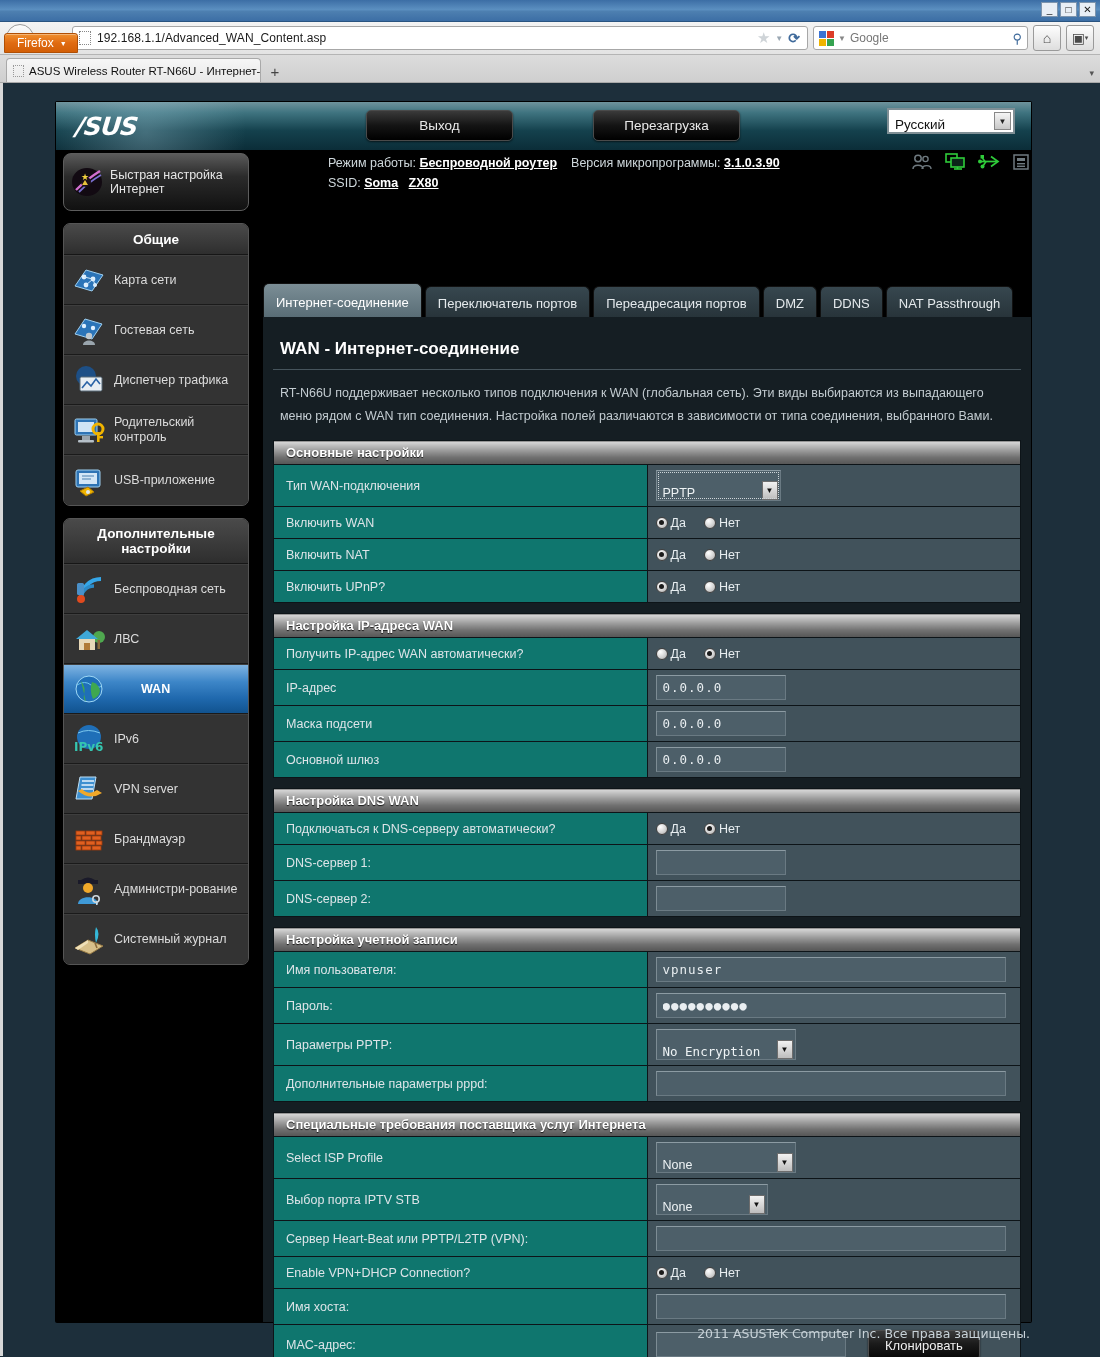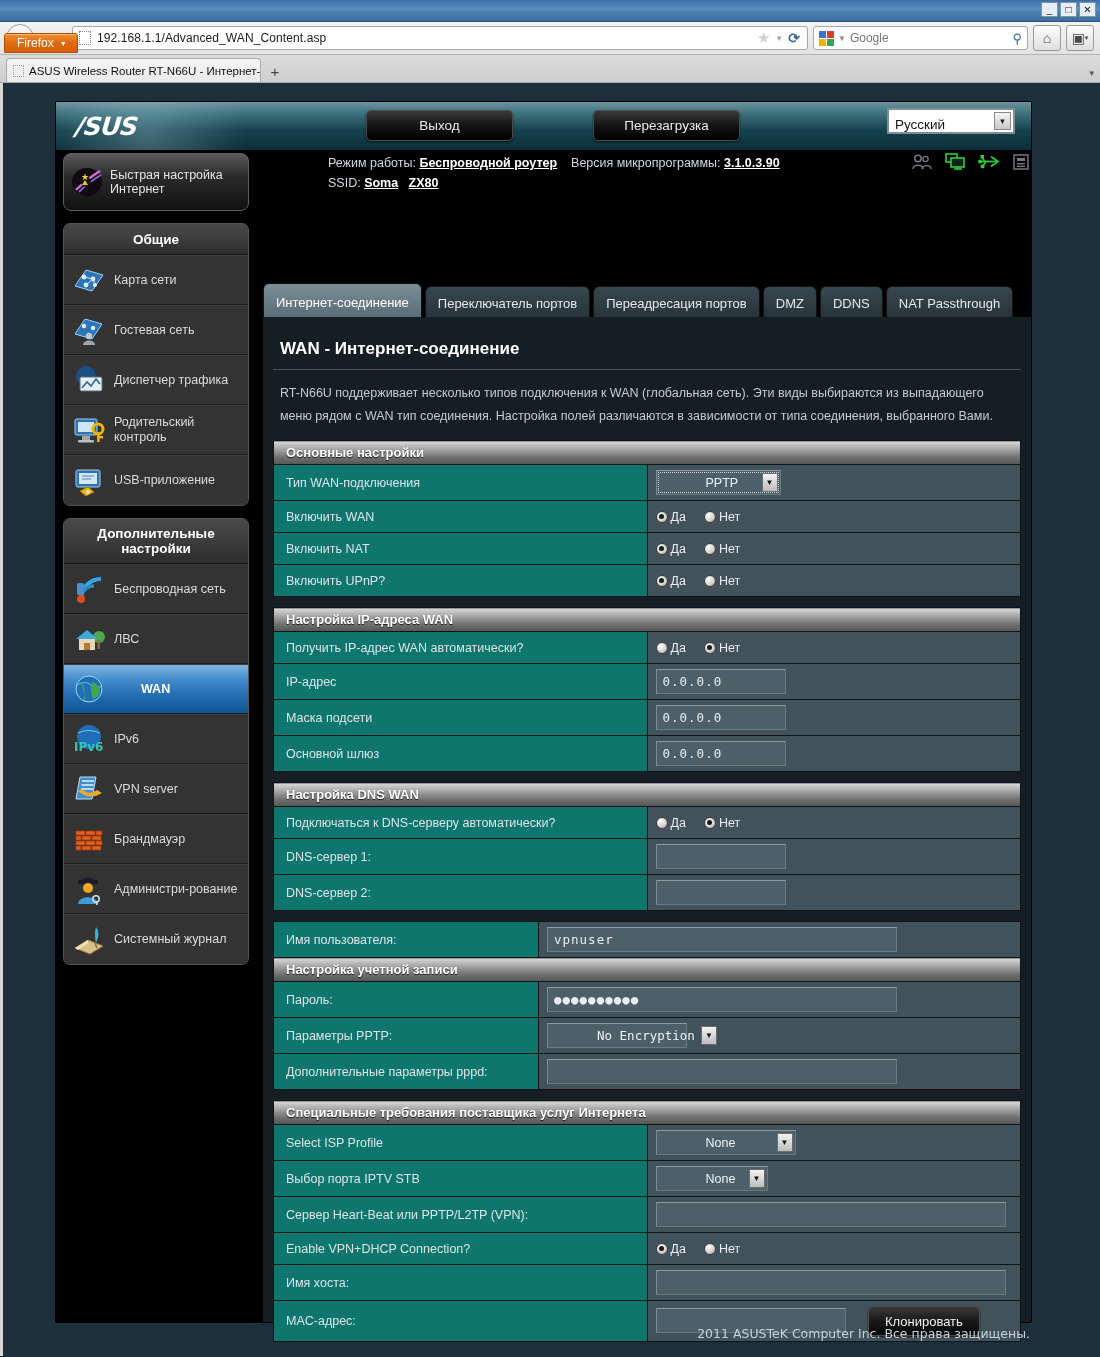--- a/index.html
+++ b/index.html
@@ -314,25 +314,25 @@
     color:#e9eef1; font-size:12.5px;
     height:25px; padding:0 6px;
     font-family:"DejaVu Sans Mono", monospace;
     letter-spacing:1px;
     outline:none;
   }
   input.txt.w130{ width:130px; }
   input.txt.w350{ width:350px; }
   input.txt.w175{ width:190px; }
   .sel{
-    display:inline-flex; align-items:center;
+    display:inline-flex; align-items:flex-end;
     background:#4d5f69;
     border-top:1px solid #8c9ba3; border-left:1px solid #7d8c94;
     border-bottom:1px solid #6a7a83; border-right:1px solid #6a7a83;
-    height:25px; position:relative;padding-left:43px;
+    height:31px; position:relative;
   }
   .sel .seltext{
     color:#eef3f5; font-size:12.5px; padding:0 6px;
     flex:1; white-space:nowrap;
   }
   .sel .arrow{
     width:16px; height:19px; margin-right:2px;
     background:linear-gradient(to bottom,#f2f2f2,#bdbdbd);
     border:1px solid #6d6d6d;
     display:flex; align-items:center; justify-content:center;
@@ -824,28 +824,28 @@
             <td class="val">
               <input class="txt w130" type="text" value="" style="">
             </td>
           </tr>
         </tbody>
           </table>
 
         <table class="form">
           <tbody>
               <tr>
-            <td class="lbl">Имя пользователя:</td>
-            <td class="val">
-              <input class="txt w350" type="text" value="vpnuser" style="">
-            </td>
-          </tr>
-          <tr>
                 <td class="sechead" colspan="2">Настройка учетной записи</td>
               </tr>
+          <tr>
+            <td class="lbl">Имя пользователя:</td>
+            <td class="val">
+              <input class="txt w350" type="text" value="vpnuser" style="">
+            </td>
+          </tr>
           <tr>
             <td class="lbl">Пароль:</td>
             <td class="val">
               <input class="txt w350" type="text" value="●●●●●●●●●●" style="">
             </td>
           </tr>
           <tr>
             <td class="lbl">Параметры PPTP:</td>
             <td class="val">
               <span class="sel w140 mono">

